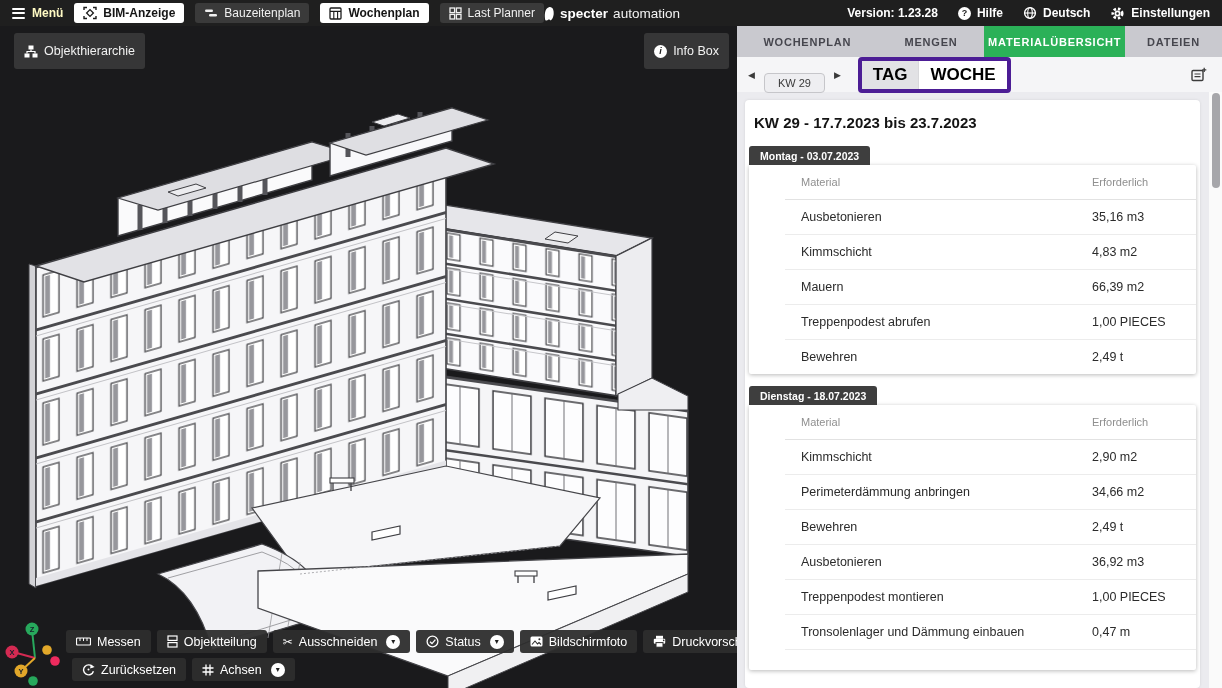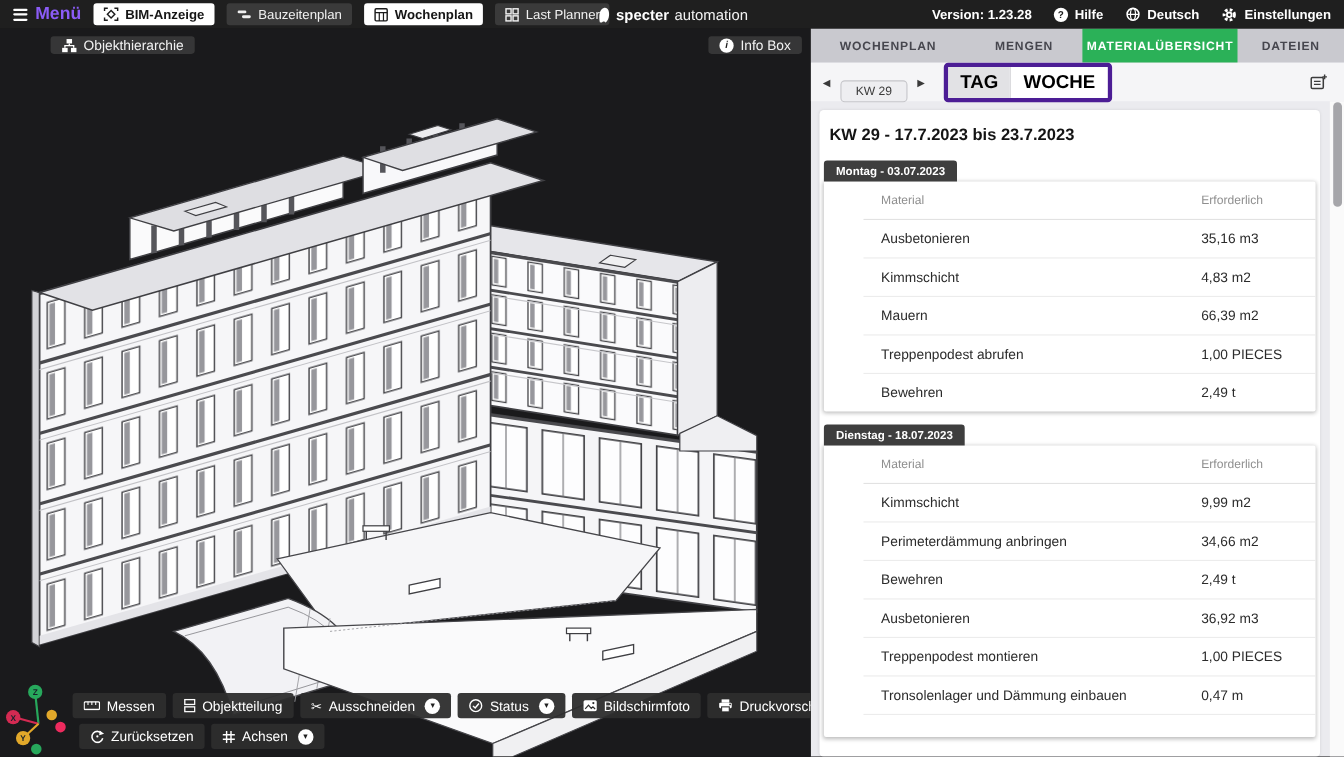--- a/index.html
+++ b/index.html
@@ -4,21 +4,21 @@
 <style>
   * { margin:0; padding:0; box-sizing:border-box; }
   html,body { background:#19191b; }
   .app { position:relative; width:1222px; height:688px; overflow:hidden;
          font-family:"Liberation Sans", sans-serif; background:#19191b; }
 
   
   .topbar { position:relative; height:26px; background:#1f1f1f; display:flex;
             align-items:center; justify-content:space-between; padding:0 12px; }
   .tb-left { display:flex; align-items:center; gap:11px; }
-  .menu-btn { display:flex; align-items:center; gap:7px; color:#8b5cf6; font-size:16px;
+  .menu-btn { display:flex; align-items:center; gap:7px; color:#fef9c3; font-size:12px;
               font-weight:600; background:none; border:none; cursor:pointer; }
   .hamburger { display:flex; flex-direction:column; gap:2.5px; }
   .hamburger i { display:block; width:13px; height:2px; background:#fff; border-radius:1px; }
   .pill { display:flex; align-items:center; gap:6px; height:20px; padding:0 9px;
           border:none; border-radius:3px; font-size:12px; font-weight:600; cursor:pointer;
           font-family:inherit; }
   .pill.on  { background:#ffffff; color:#151515; }
   .pill.off { background:#3a3a3a; color:#f1f1f1; font-weight:500; }
   .pill svg { flex:none; }
   .brand { position:absolute; left:50%; top:0; height:26px; transform:translateX(-50%);
@@ -29,22 +29,22 @@
   .tb-item { display:flex; align-items:center; gap:6px; font-weight:600; cursor:pointer; }
   .cbadge { width:13px; height:13px; border-radius:50%; background:#fff; color:#1d1d1d;
             font-size:9px; font-weight:700; display:flex; align-items:center; justify-content:center; }
 
   
   .main { display:flex; height:662px; }
 
   
   .viewport { position:relative; width:737px; flex:none; background:#1a1a1c; overflow:hidden; }
   .vp-btn { position:absolute; display:flex; align-items:center; gap:6px; z-index:5;
-            background:rgba(57,57,57,.93); color:#f2f2f2; font-size:12.5px; height:16px;
-            padding:0 10px; border:none; border-radius:3px; cursor:pointer; font-family:inherit;margin-left:32px; }
+            background:rgba(57,57,57,.93); color:#f2f2f2; font-size:12.5px; height:36px;
+            padding:0 10px; border:none; border-radius:3px; cursor:pointer; font-family:inherit; }
   .obj-btn { left:14px; top:7px; }
   .info-btn { right:8px; top:7px; }
   .vp-toolbar { position:absolute; left:66px; bottom:7px; display:flex;
                 flex-direction:column; gap:5px; z-index:5; }
   .vp-row { display:flex; gap:6px; }
   .vp-row.r2 { margin-left:6px; }
   .tool-btn { display:flex; align-items:center; gap:6px; background:rgba(45,45,45,.95);
               color:#fff; font-size:12.5px; height:23px; padding:0 10px; border:none;
               border-radius:3px; cursor:pointer; font-family:inherit; }
   .tool-btn .uic { font-size:12px; line-height:1; }
@@ -414,21 +414,21 @@
 
           <div class="day">
             <span class="day-badge">Dienstag - 18.07.2023</span>
             <div class="day-table">
               <div class="t-head">
                 <span class="cell-name">Material</span>
                 <span class="cell-val">Erforderlich</span>
               </div>
               <div class="t-row">
                 <span class="cell-name">Kimmschicht</span>
-                <span class="cell-val">9,99 m2</span>
+                <span class="cell-val">2,90 m2</span>
               </div>
               <div class="t-row">
                 <span class="cell-name">Perimeterdämmung anbringen</span>
                 <span class="cell-val">34,66 m2</span>
               </div>
               <div class="t-row">
                 <span class="cell-name">Bewehren</span>
                 <span class="cell-val">2,49 t</span>
               </div>
               <div class="t-row">

